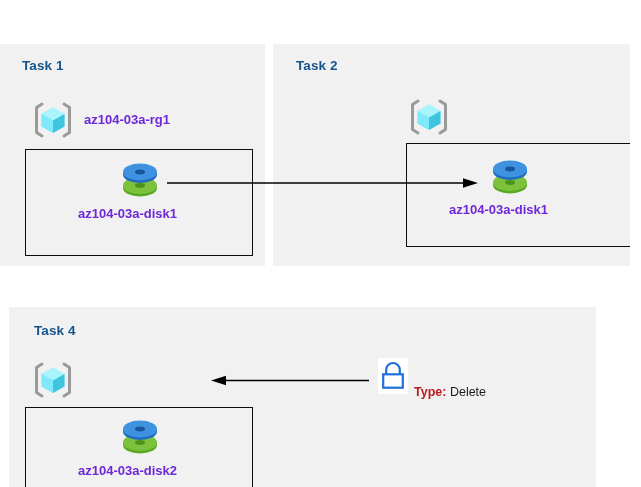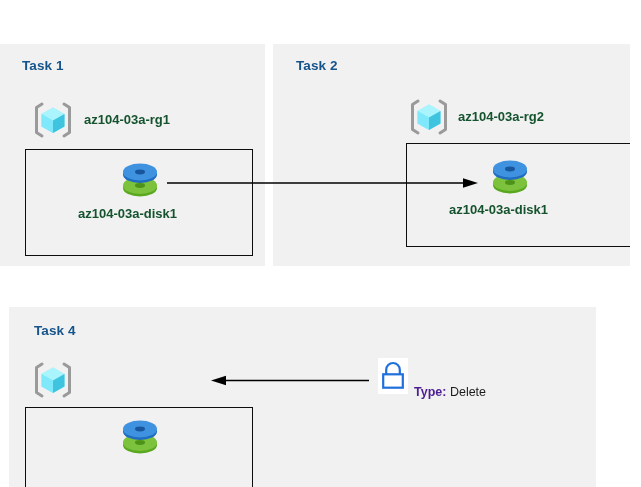--- a/index.html
+++ b/index.html
@@ -34,31 +34,31 @@
   .inner-box {
     position: absolute;
     border: 1.4px solid #0d0d0d;
     background: transparent;
     box-sizing: border-box;
   }
   .node-label {
     position: absolute;
     font-size: 13px;
     font-weight: bold;
-    color: #14532d;
+    color: #6d28d9;
     white-space: nowrap;
   }
   .sub-label {
     position: absolute;
     font-size: 12.5px;
     color: #1b1b1b;
     white-space: nowrap;
   }
   .sub-label b {
-    color: #4c1d95;
+    color: #b91c1c;
   }
   .icon {
     position: absolute;
   }
   .icon svg { display: block; }
   .arrow-wrap {
     position: absolute;
     pointer-events: none;
   }
   .edge-label {
@@ -115,21 +115,20 @@
   <div class="icon" style="left:408px; top:52px; width:42px; height:42px;">
     <svg width="42" height="42" viewBox="0 0 42 42">
       <path d="M10 5 L4.5 8.5 L4.5 33.5 L10 37" fill="none" stroke="#9a9a9a" stroke-width="3" stroke-linecap="round" stroke-linejoin="round"></path>
       <path d="M32 5 L37.5 8.5 L37.5 33.5 L32 37" fill="none" stroke="#9a9a9a" stroke-width="3" stroke-linecap="round" stroke-linejoin="round"></path>
       <path d="M21 8.5 L32.5 15 L32.5 27.5 L21 34 L9.5 27.5 L9.5 15 Z" fill="#8ef0fb"></path>
       <path d="M21 8.5 L32.5 15 L21 21.4 L9.5 15 Z" fill="#a9f4fd"></path>
       <path d="M21 21.4 L32.5 15 L32.5 27.5 L21 34 Z" fill="#3fc4e0"></path>
       <path d="M21 21.4 L21 34 L9.5 27.5 L9.5 15 Z" fill="#7fe9fb"></path>
     </svg>
   </div>
-  <div class="node-label" style="left:458px; top:65px;">az104-03a-rg2</div>
 
   <div class="inner-box" style="left:406px; top:99px; width:226px; height:104px;"></div>
 
   <div class="icon" style="left:489px; top:111px; width:42px; height:42px;">
     <svg width="42" height="42" viewBox="0 0 42 42">
       <ellipse cx="21" cy="30" rx="17" ry="8.5" fill="#5aa820"></ellipse>
       <ellipse cx="21" cy="27.5" rx="17" ry="8.5" fill="#7cc23d"></ellipse>
       <ellipse cx="21" cy="27.5" rx="5" ry="2.4" fill="#4d9319"></ellipse>
       <ellipse cx="21" cy="16.5" rx="17" ry="8.5" fill="#1f6cc0"></ellipse>
       <ellipse cx="21" cy="14" rx="17" ry="8.5" fill="#3e92e0"></ellipse>
@@ -165,20 +164,21 @@
   <div class="icon" style="left:119px; top:371px; width:42px; height:42px;">
     <svg width="42" height="42" viewBox="0 0 42 42">
       <ellipse cx="21" cy="30" rx="17" ry="8.5" fill="#5aa820"></ellipse>
       <ellipse cx="21" cy="27.5" rx="17" ry="8.5" fill="#7cc23d"></ellipse>
       <ellipse cx="21" cy="27.5" rx="5" ry="2.4" fill="#4d9319"></ellipse>
       <ellipse cx="21" cy="16.5" rx="17" ry="8.5" fill="#1f6cc0"></ellipse>
       <ellipse cx="21" cy="14" rx="17" ry="8.5" fill="#3e92e0"></ellipse>
       <ellipse cx="21" cy="14" rx="5" ry="2.4" fill="#17559c"></ellipse>
     </svg>
   </div>
+  <div class="node-label" style="left:78px; top:419px;">az104-03a-disk2</div>
 
   <div class="arrow-wrap" style="left:205px; top:326px; width:168px; height:22px;">
     <svg width="168" height="22" viewBox="0 0 168 22">
       <line x1="20" y1="10.5" x2="164" y2="10.5" stroke="#000000" stroke-width="1.6"></line>
       <path d="M6 10.5 L21 5.7 L21 15.3 Z" fill="#000000"></path>
     </svg>
   </div>
 
   <div class="lock-bg" style="left:378px; top:314px; width:30px; height:36px;"></div>
   <div class="icon" style="left:378px; top:314px; width:30px; height:36px;">

